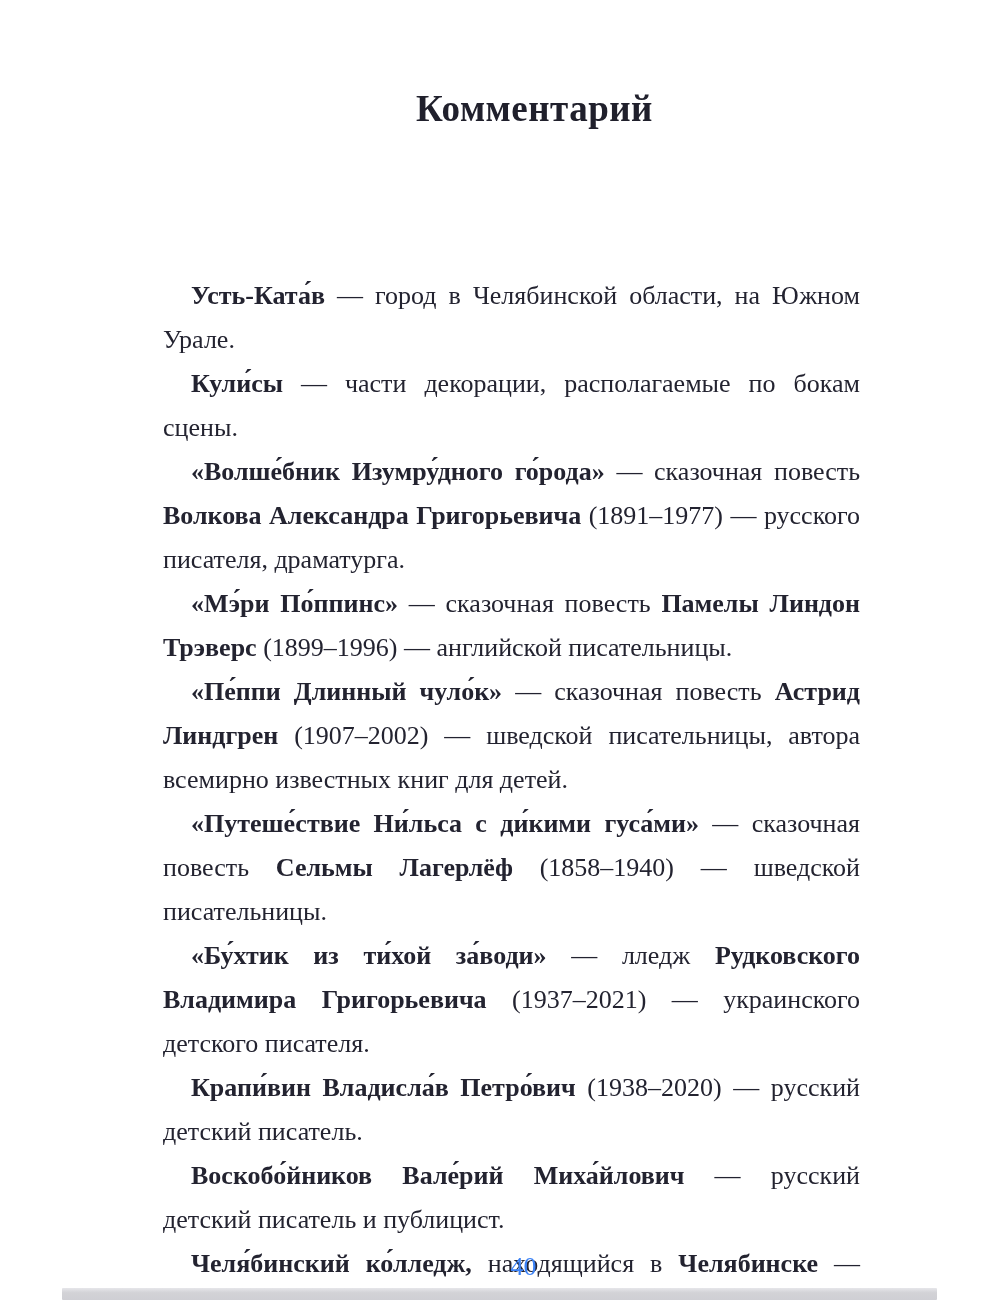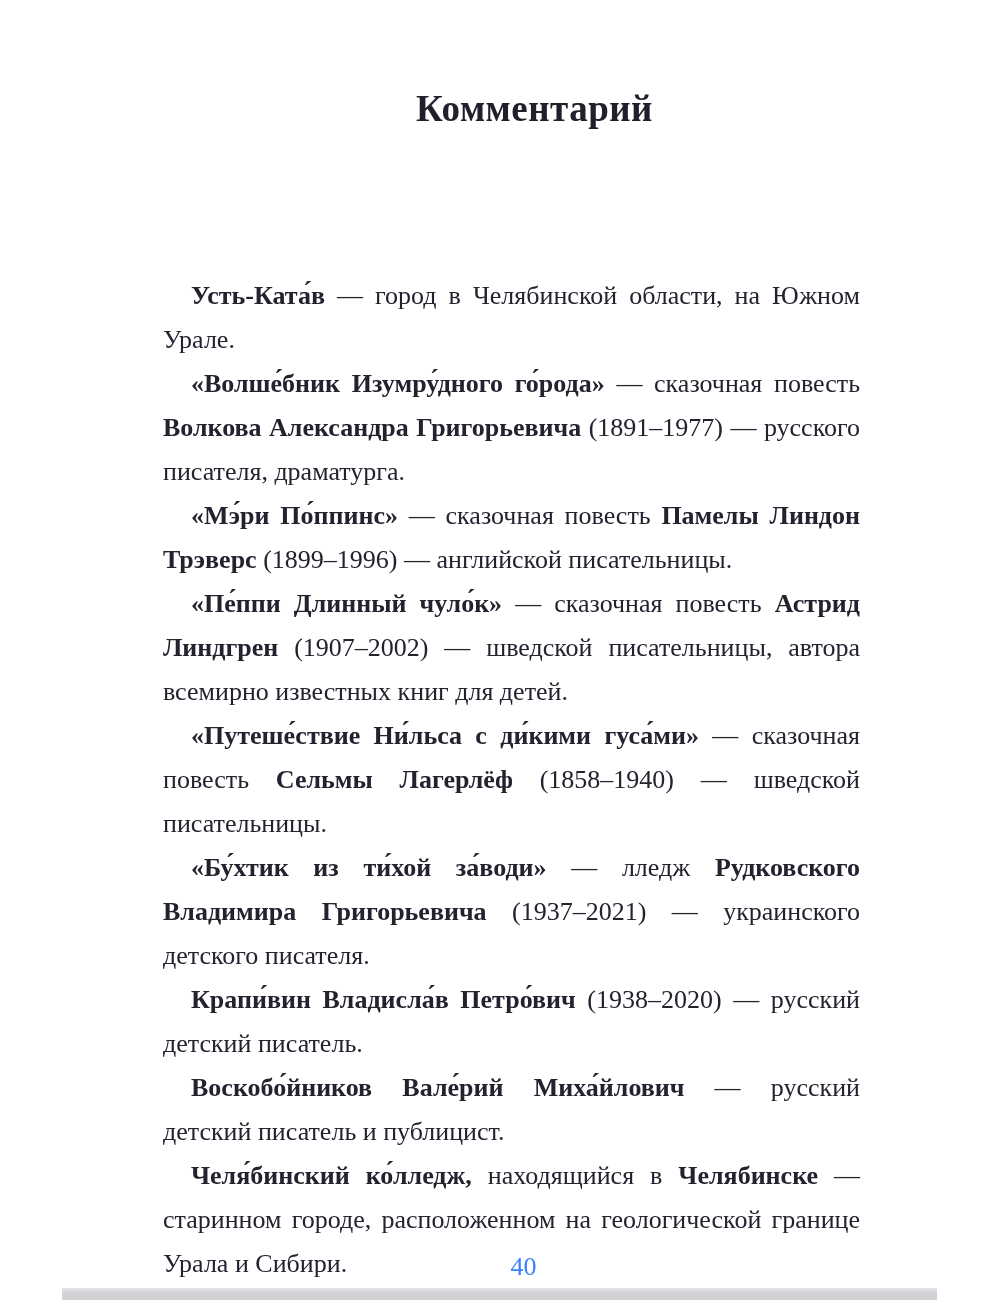--- a/index.html
+++ b/index.html
@@ -79,20 +79,21 @@
 </head>
 <body>
 
 <div class="book-page">
 
   <h1 class="doc-title">Комментарий</h1>
 
 
   <div class="body-text">
       <p><b>Усть-Ката́в</b><span> — город в Челябинской области, на Южном Урале.</span></p>
+      <p><b>Кули́сы</b><span> — части декорации, располагаемые по бокам сцены.</span></p>
       <p><b>«Волше́бник Изумру́дного го́рода»</b><span> — сказочная повесть </span><b>Волкова Александра Григорьевича</b><span> (1891–1977) — русского писателя, драматурга.</span></p>
       <p><b>«Мэ́ри По́ппинс»</b><span> — сказочная повесть </span><b>Памелы Линдон Трэверс</b><span> (1899–1996) — английской писательницы.</span></p>
       <p><b>«Пе́ппи Длинный чуло́к»</b><span> — сказочная повесть </span><b>Астрид Линдгрен</b><span> (1907–2002) — шведской писательницы, автора всемирно известных книг для детей.</span></p>
       <p><b>«Путеше́ствие Ни́льса с ди́кими гуса́ми»</b><span> — сказочная повесть </span><b>Сельмы Лагерлёф</b><span> (1858–1940) — шведской писательницы.</span></p>
       <p><b>«Бу́хтик из ти́хой за́води»</b><span> — лледж </span><b>Рудковского Владимира Григорьевича</b><span> (1937–2021) — украинского детского писателя.</span></p>
       <p><b>Крапи́вин Владисла́в Петро́вич</b><span> (1938–2020) — русский детский писатель.</span></p>
       <p><b>Воскобо́йников Вале́рий Миха́йлович</b><span> — русский детский писатель и публицист.</span></p>
       <p><b>Челя́бинский ко́лледж,</b><span> находящийся в </span><b>Челябинске</b><span> — старинном городе, расположенном на геологической границе Урала и Сибири.</span></p>
     </div>
 

